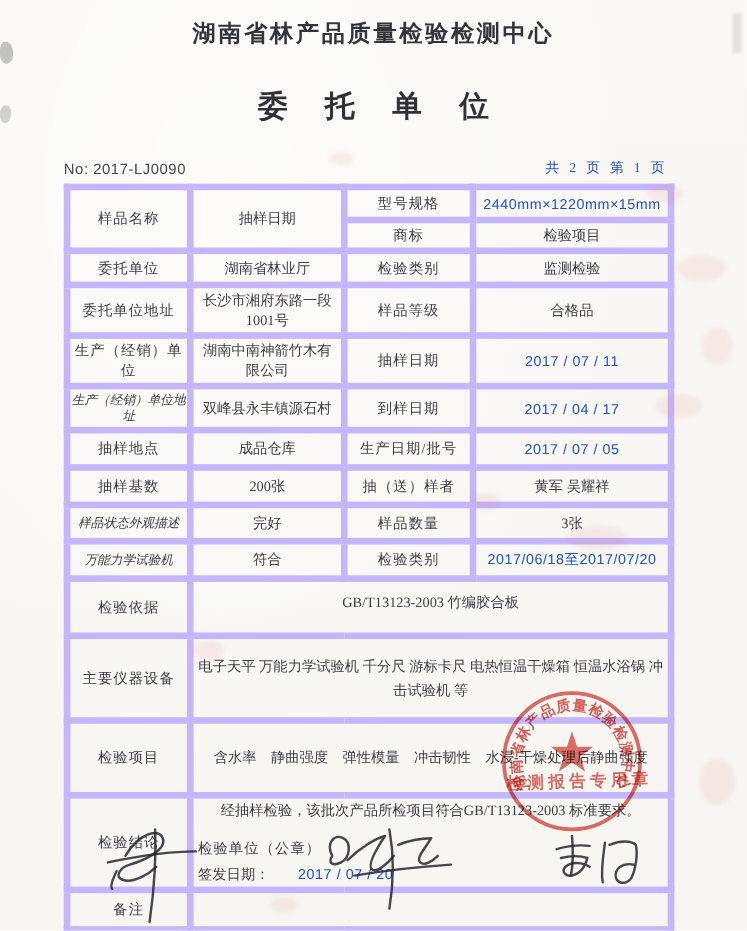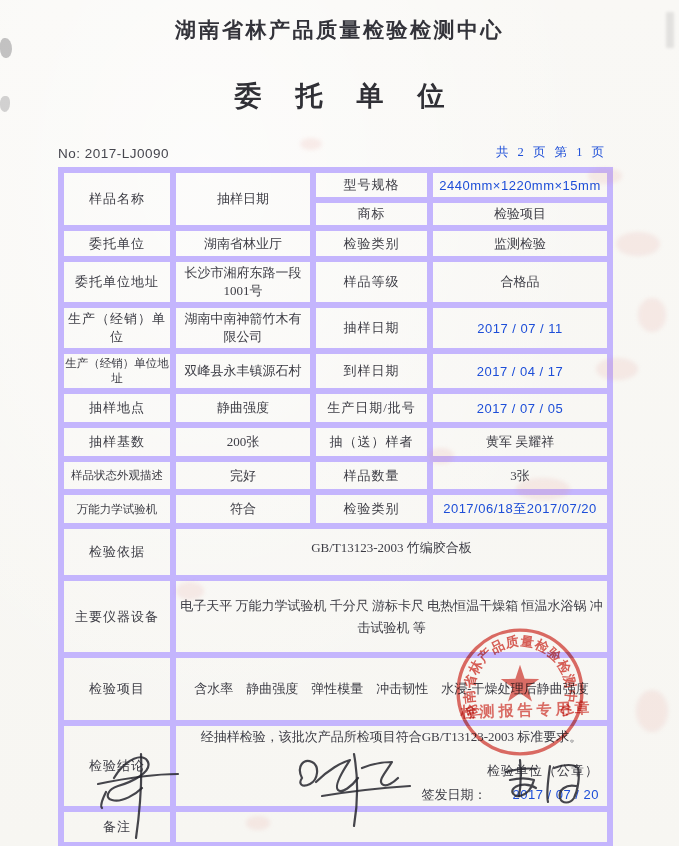--- a/index.html
+++ b/index.html
@@ -34,26 +34,26 @@
     border-collapse:collapse; table-layout:fixed;
   }
   table.report td {
     border:6px solid #c4b5fd;
     font-size:13px; color:#3c3c44;
     text-align:center; vertical-align:middle;
     padding:2px 4px;
     overflow:hidden;
   }
   td.lbl { letter-spacing:1px; }
-  td.lbl.sm { font-size:11.5px; letter-spacing:0; padding:2px 1px; }
+  td.lbl.sm { font-size:11.5px; letter-spacing:0; padding:2px 1px;font-style:italic; }
   td.val.num, .num { font-family:"Liberation Sans", sans-serif; letter-spacing:.5px; color:#1d4ed8; }
   td.wide { text-align:left; padding:6px 10px; line-height:1.65; }
   td.concl { text-align:left; vertical-align:top; padding:12px 12px 4px 10px; position:relative; }
   .concl-line1 { display:block; }
-  .concl-right { margin-top:16px; text-align:right; padding-right:4px; }
+  .concl-right { margin-top:16px; text-align:left; padding-right:4px; }
   .concl-right .row2 { margin-bottom:6px; letter-spacing:1px; }
   .concl-right .row3 span { display:inline-block; }
   .concl-right .gap { width:26px; display:inline-block; }
 
   .footer {
     position:relative; margin:12px 0 0 58px; width:549px; height:60px;
     font-size:13.5px; letter-spacing:1px;
   }
   .footer .flabel { position:absolute; top:8px; color:#3c3c44; }
   .flabel.approve { left:12px; }
@@ -125,21 +125,21 @@
     <td class="val num">2017 / 07 / 11</td>
   </tr>
   <tr style="height:33px">
     <td class="lbl sm">生产（经销）单位地址</td>
     <td class="val">双峰县永丰镇源石村</td>
     <td class="lbl">到样日期</td>
     <td class="val num">2017 / 04 / 17</td>
   </tr>
   <tr style="height:34px">
     <td class="lbl">抽样地点</td>
-    <td class="val">静曲强度</td>
+    <td class="val">成品仓库</td>
     <td class="lbl">生产日期/批号</td>
     <td class="val num">2017 / 07 / 05</td>
   </tr>
   <tr style="height:34px">
     <td class="lbl">抽样基数</td>
     <td class="val">200张</td>
     <td class="lbl">抽（送）样者</td>
     <td class="val">黄军 吴耀祥</td>
   </tr>
   <tr style="height:33px">

